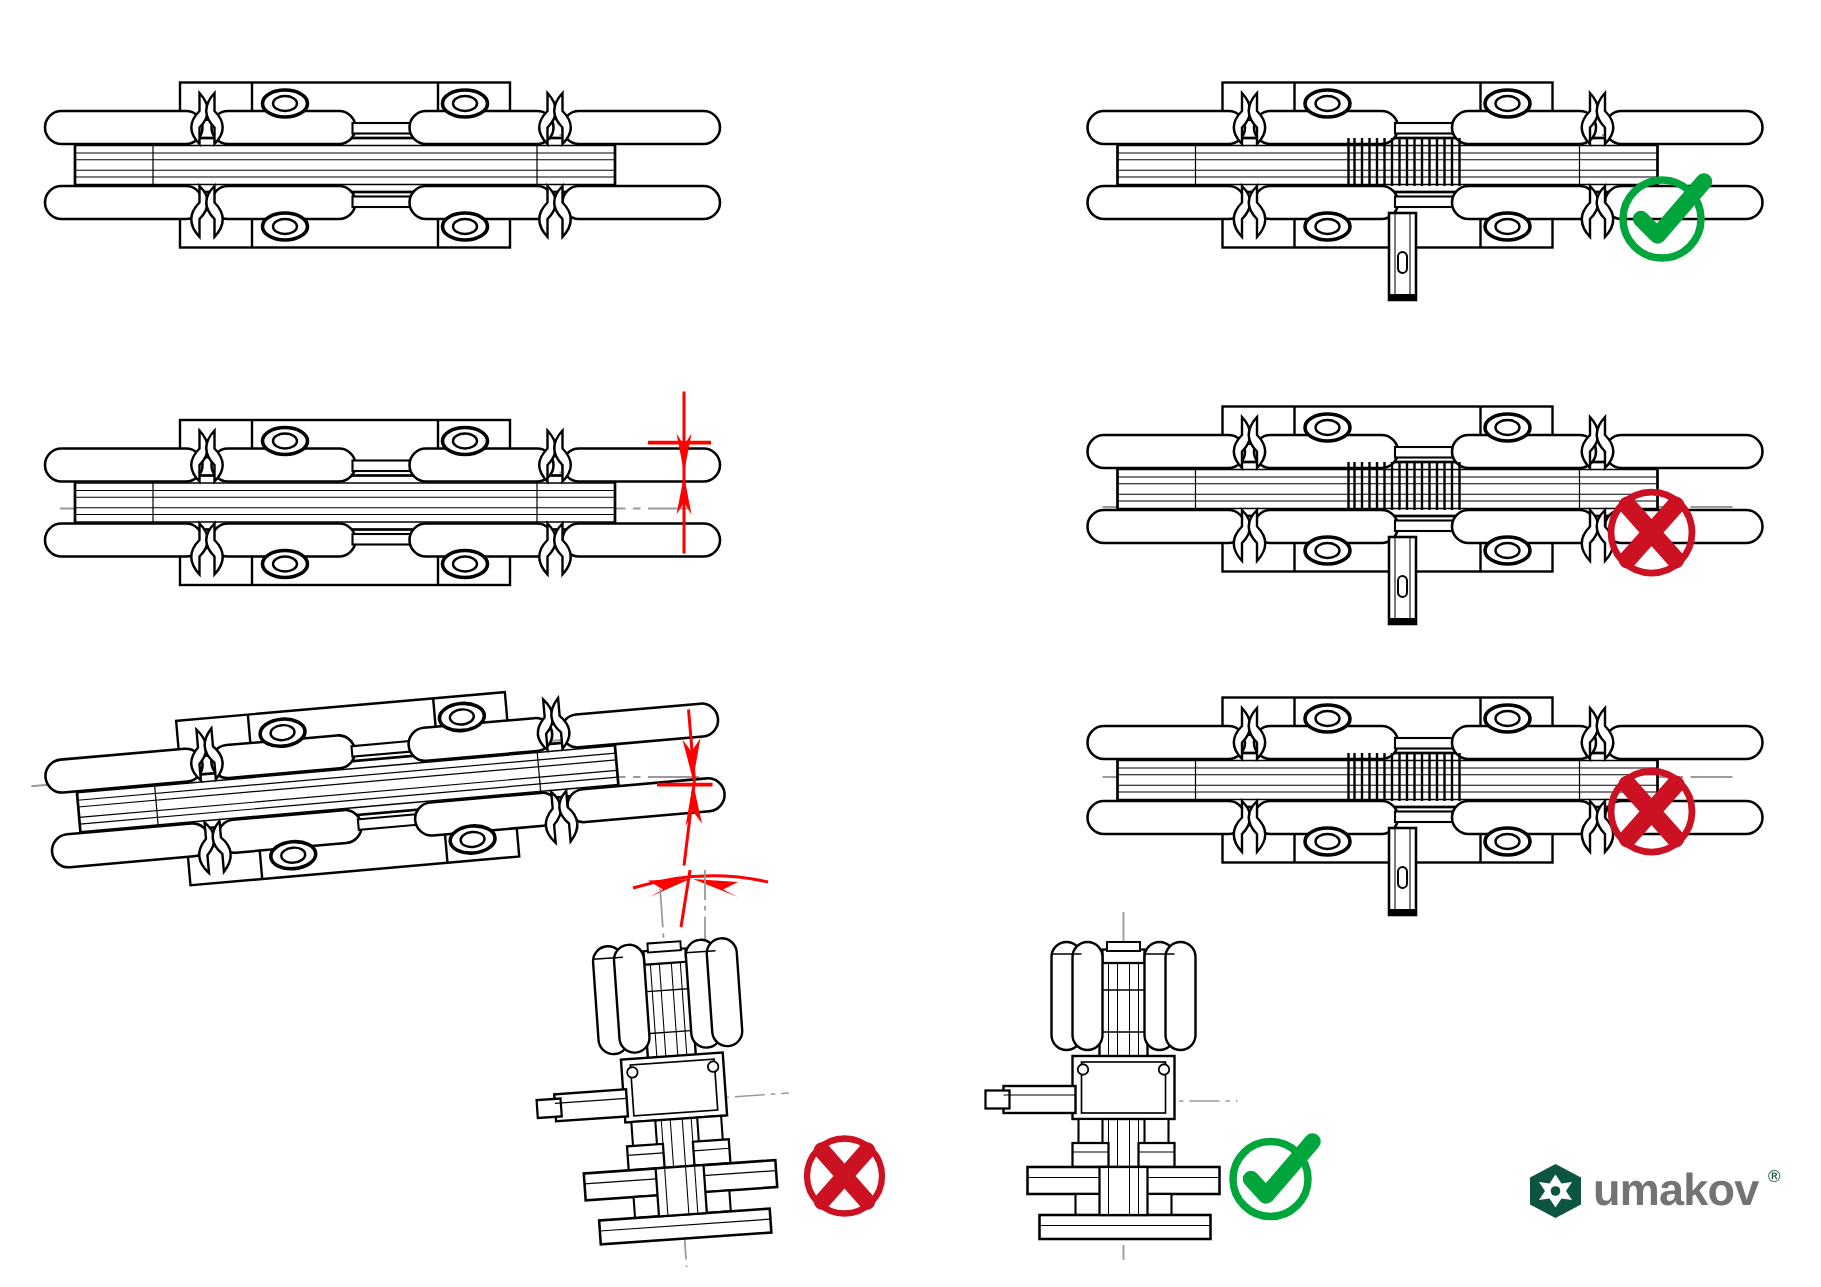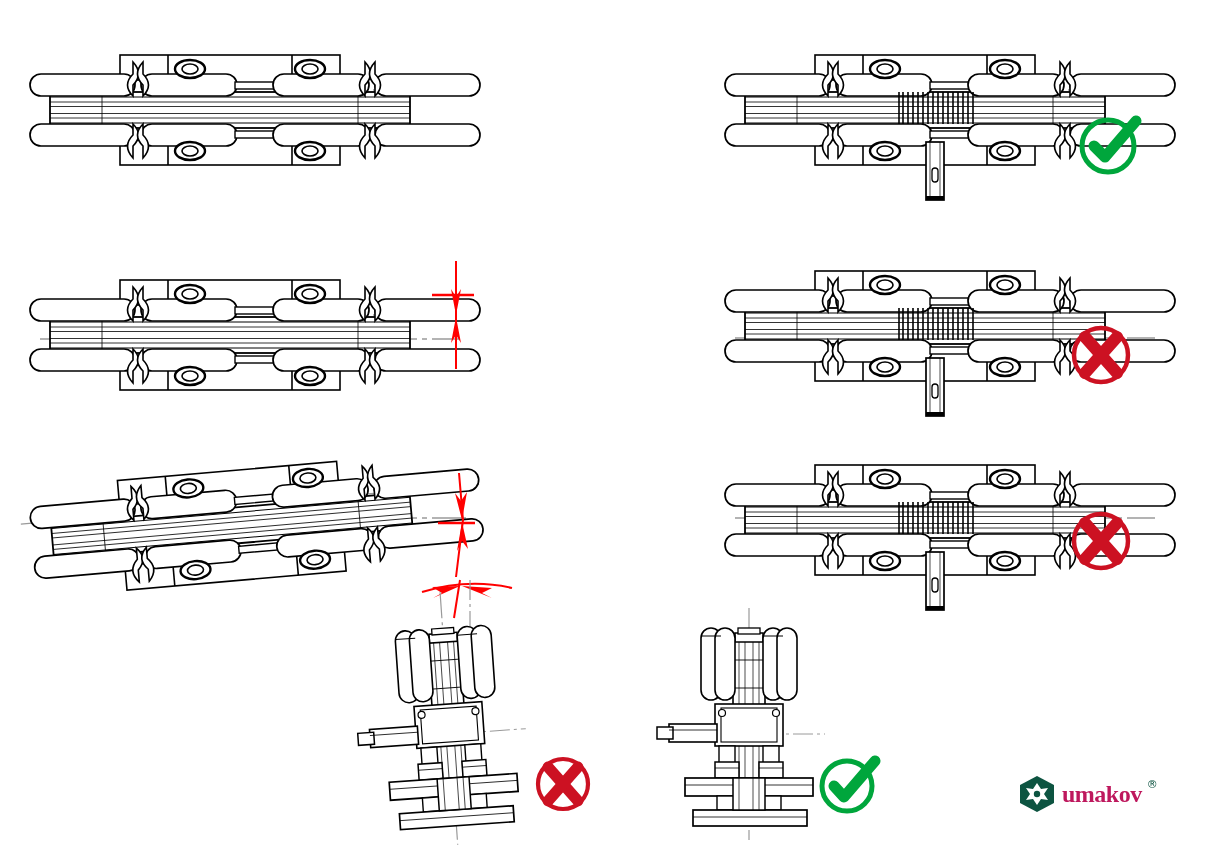--- a/index.html
+++ b/index.html
@@ -23,24 +23,24 @@
   }
   svg { display: block; overflow: visible; }
 
   .logo-wrap {
     position: absolute;
     display: flex;
     align-items: center;
     gap: 6px;
   }
   .logo-text {
-    font-family: Liberation Serif, serif;
+    font-family: Liberation Sans, sans-serif;
     font-weight: bold;
-    font-size: 24px;
-    color: #be185d;
+    font-size: 30px;
+    color: #737373;
     letter-spacing: -0.5px;
     line-height: 1;
   }
   .logo-reg {
     font-family: "DejaVu Sans", sans-serif;
     font-size: 11px;
     color: #0d5441;
     vertical-align: super;
     line-height: 1;
     position: relative;

